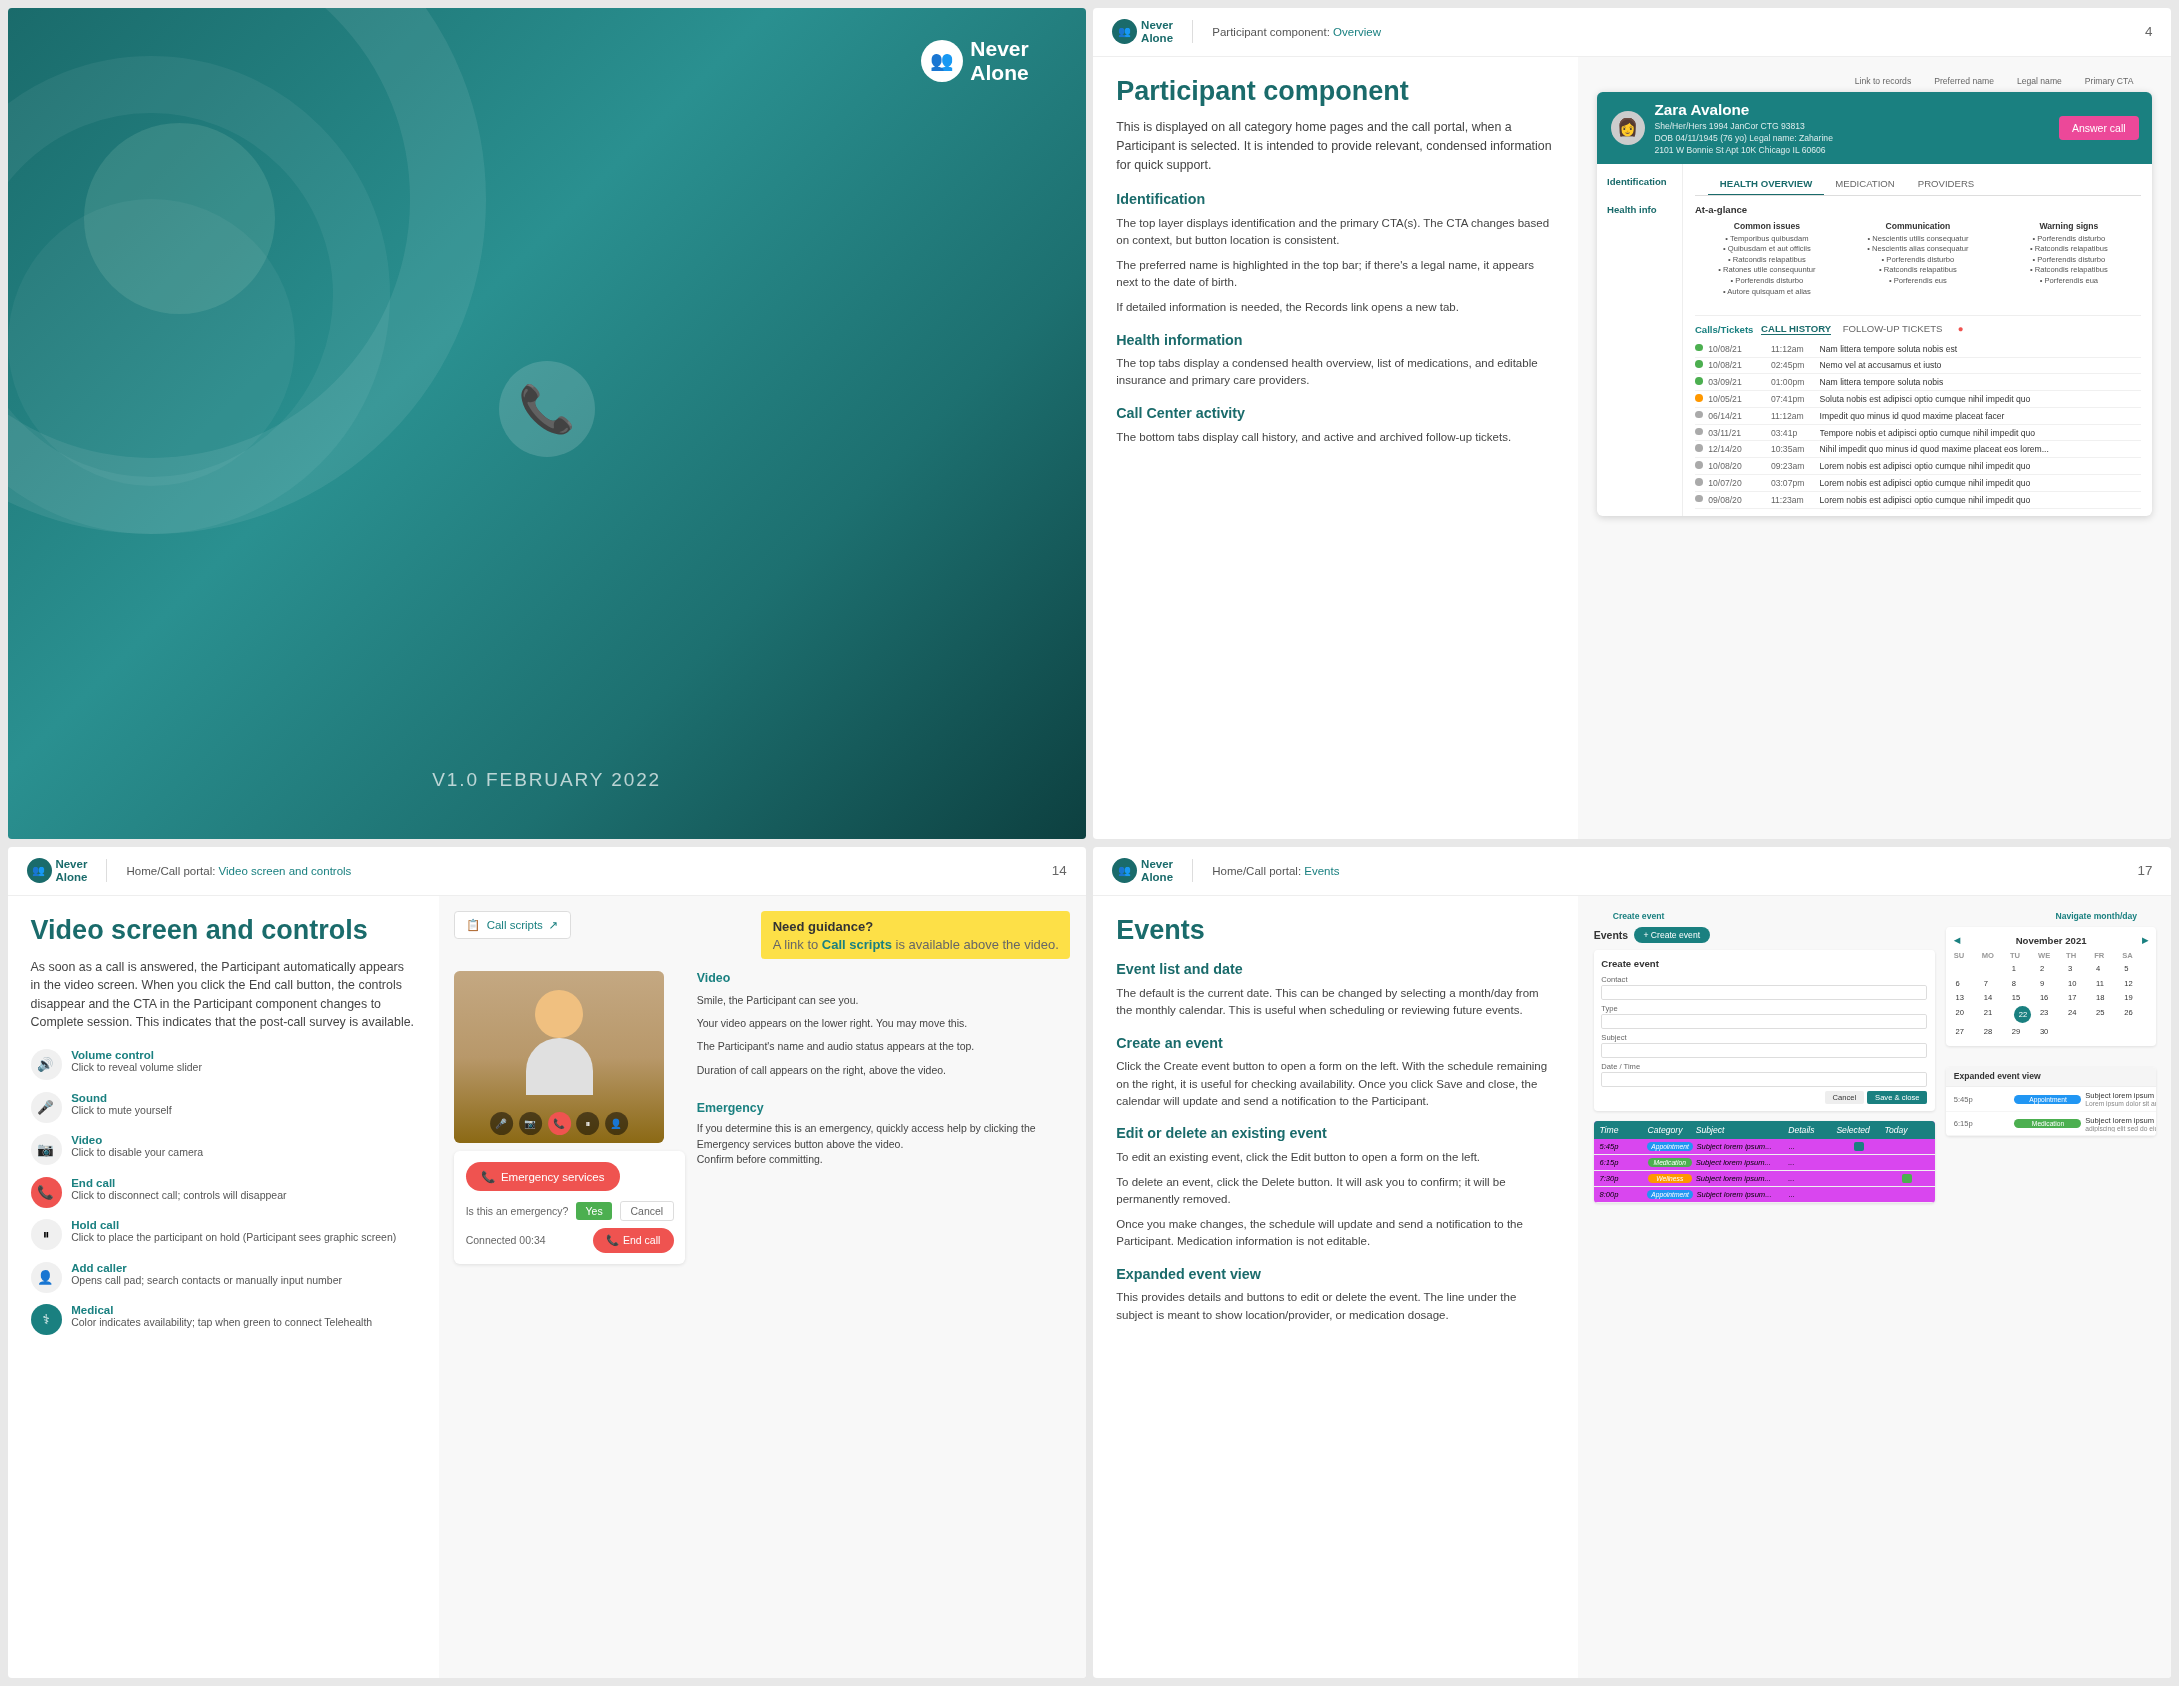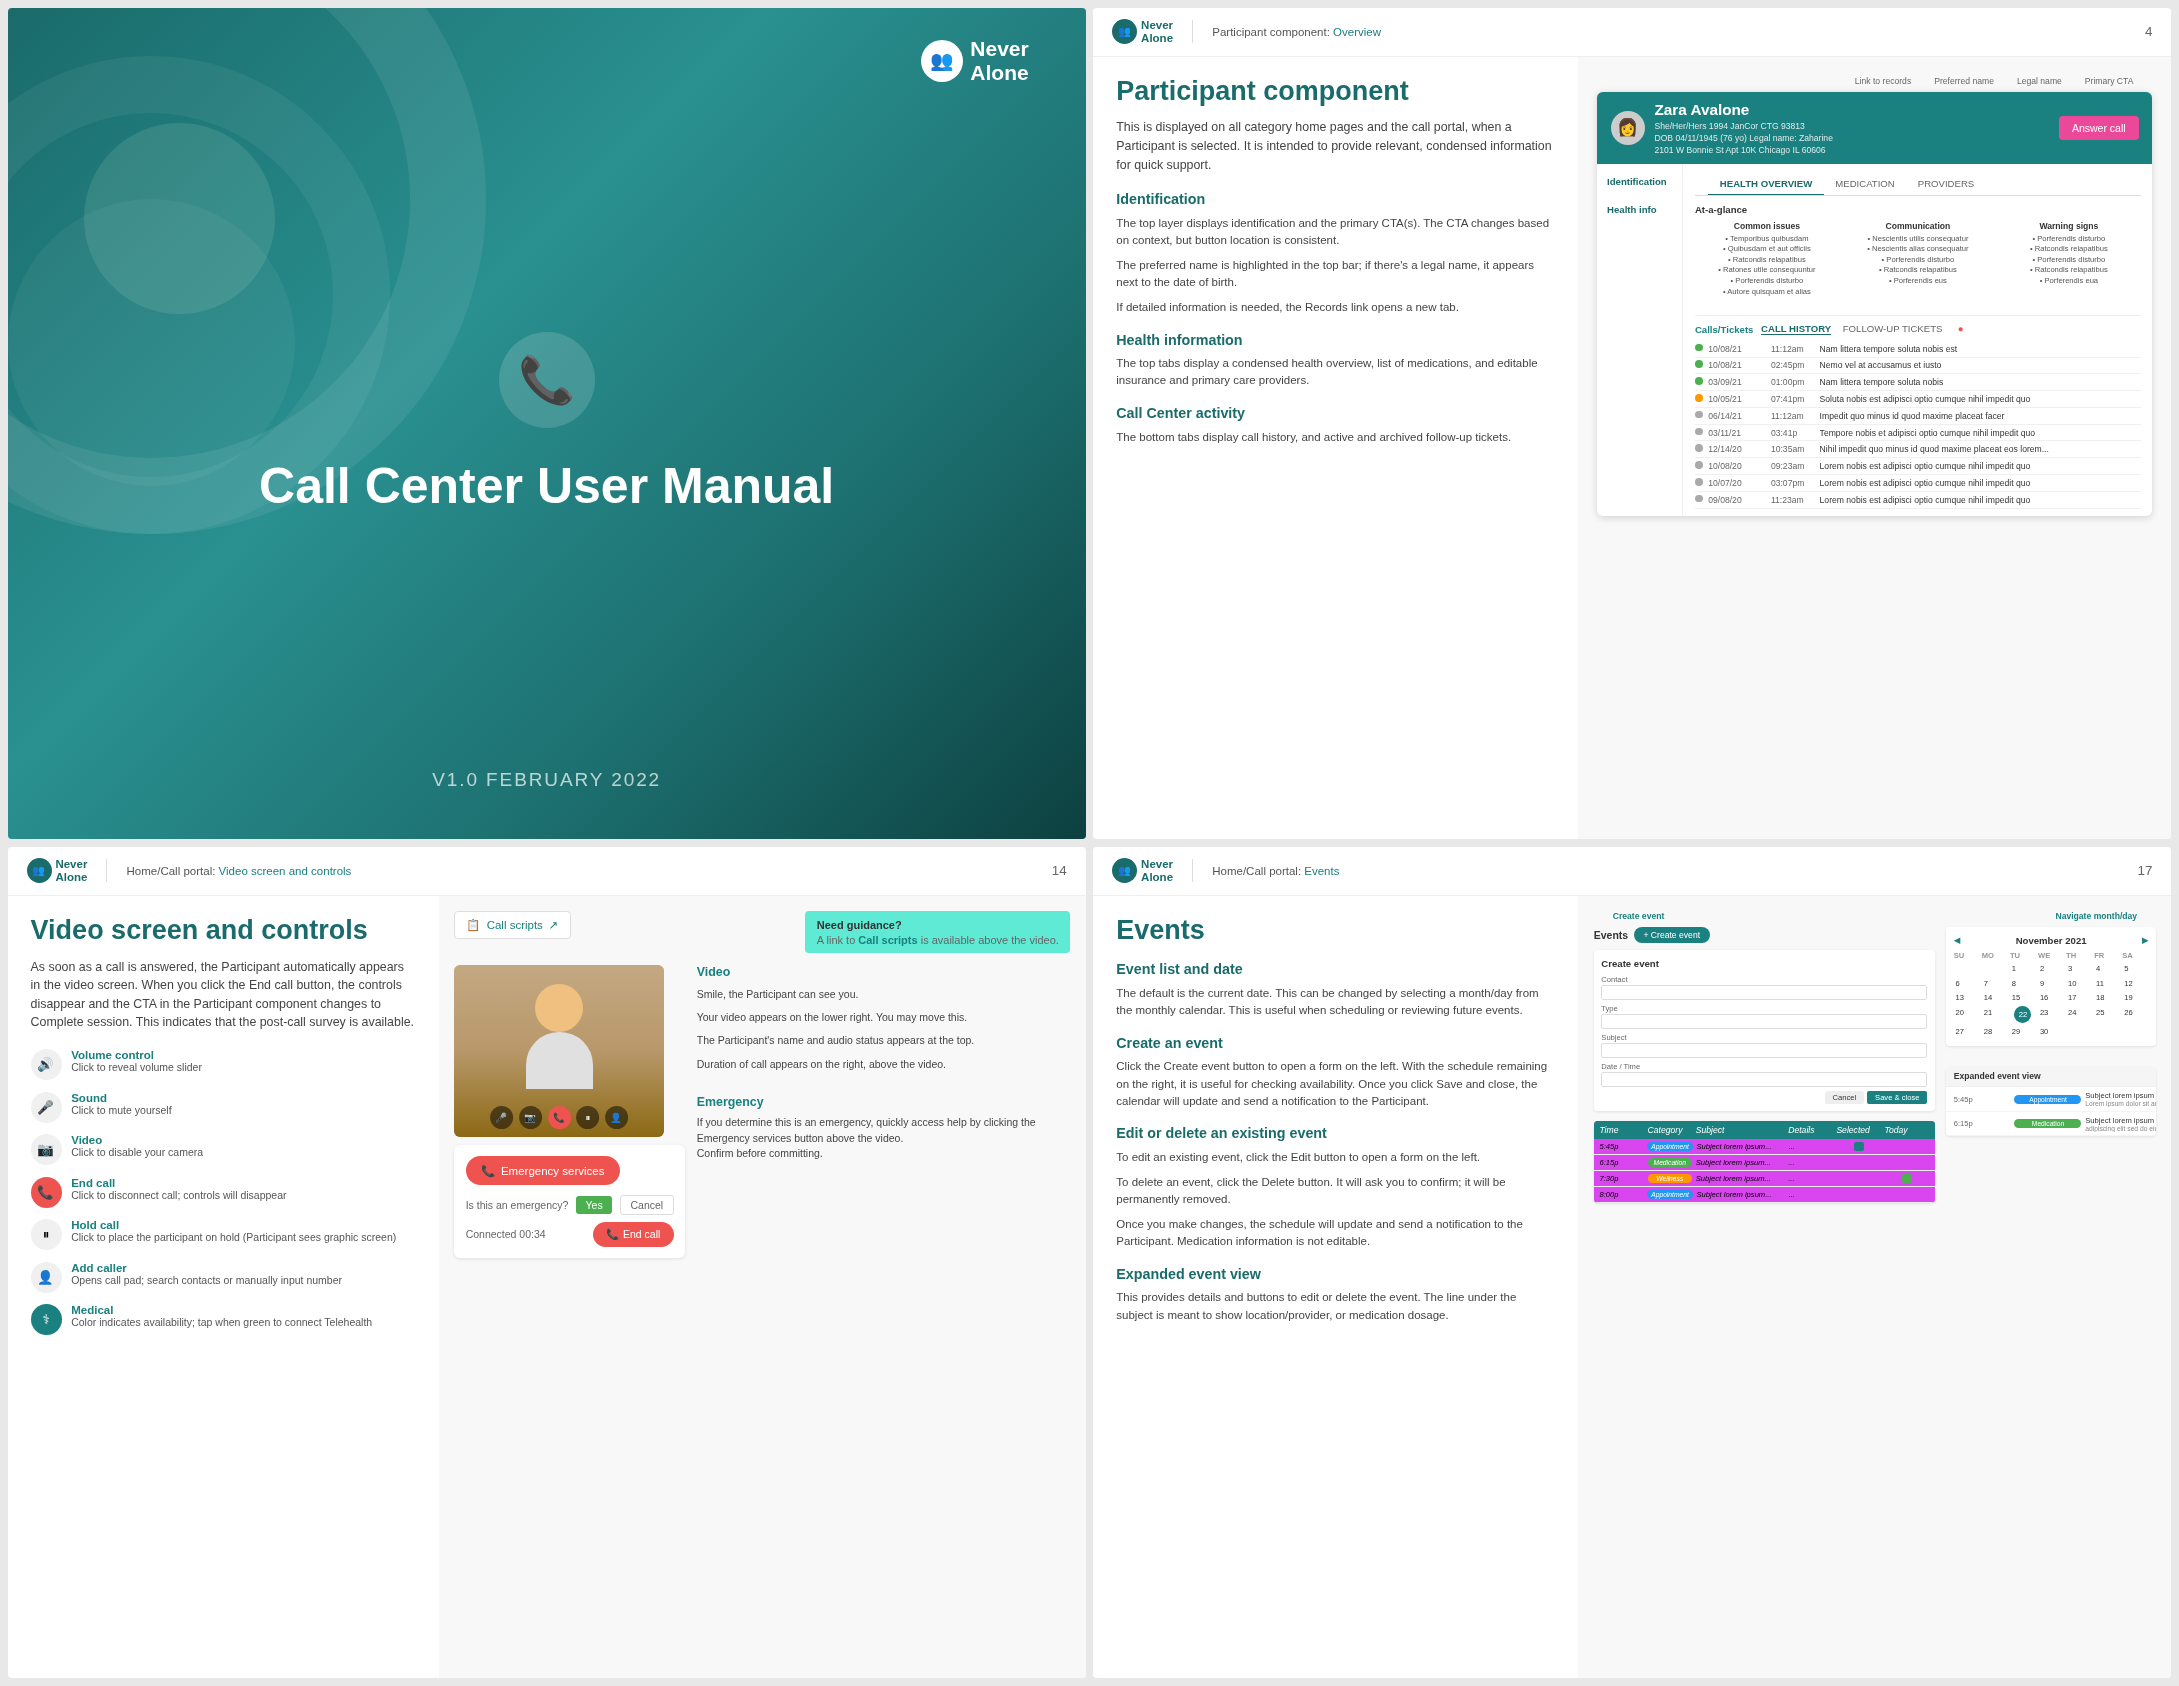--- a/index.html
+++ b/index.html
@@ -380,24 +380,24 @@
       gap: 5.7px;
       background: white;
       border: 1px solid #ddd;
       border-radius: 3.8px;
       padding: 5.7px 11.5px;
       font-size: 11.5px;
       color: #1a8080;
       cursor: pointer;
     }
     .need-guidance {
-      background: #5eead4;
+      background: #fde047;
       border-radius: 3.8px;
       padding: 7.6px 11.5px;
-      font-size: 11px;
+      font-size: 13px;
     }
     .need-guidance-title { font-weight: bold; color: #333; margin-bottom: 2.9px; }
     .need-guidance-text { color: #666; }
     .need-guidance-link { color: #1a8080; font-weight: bold; }
 
     .video-main-area {
       display: flex;
       gap: 11.5px;
     }
     .video-feed {
@@ -735,21 +735,20 @@
     <div class="cover-logo-icon">👥</div>
     <div>
       <div>Never</div>
       <div>Alone</div>
     </div>
   </div>
 
   <div class="cover-phone-icon">
     <span>📞</span>
   </div>
-  <div class="cover-title">Call Center User Manual</div>
   <div class="cover-version">V1.0 FEBRUARY 2022</div>
 </div>
 
 <div class="panel doc-panel">
   <div class="doc-header">
     <div class="doc-header-brand">
       <div class="brand-icon">👥</div>
       <div class="brand-text">
         <div>Never</div>
         <div>Alone</div>

